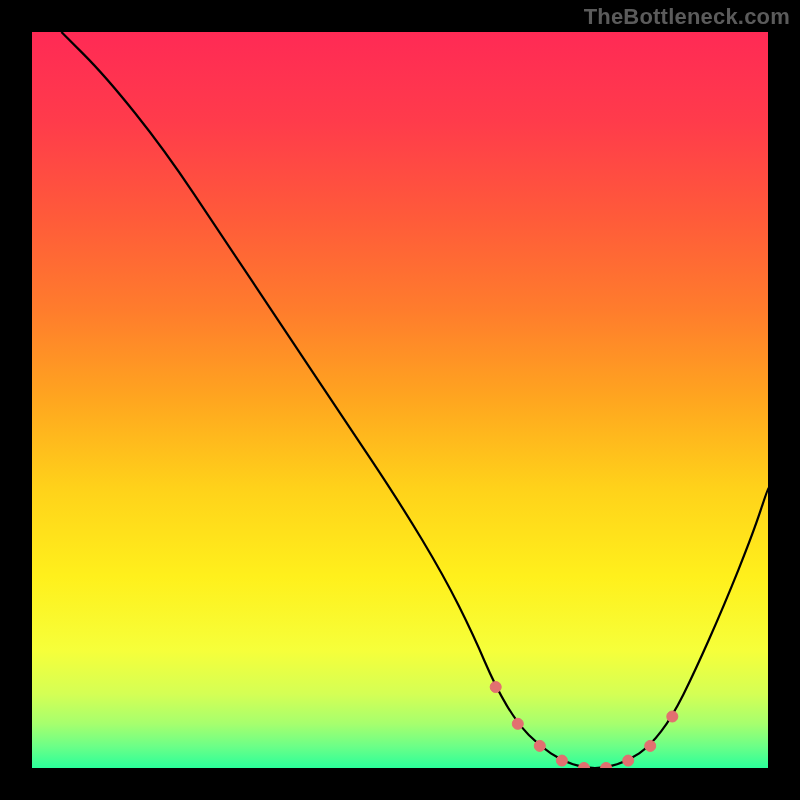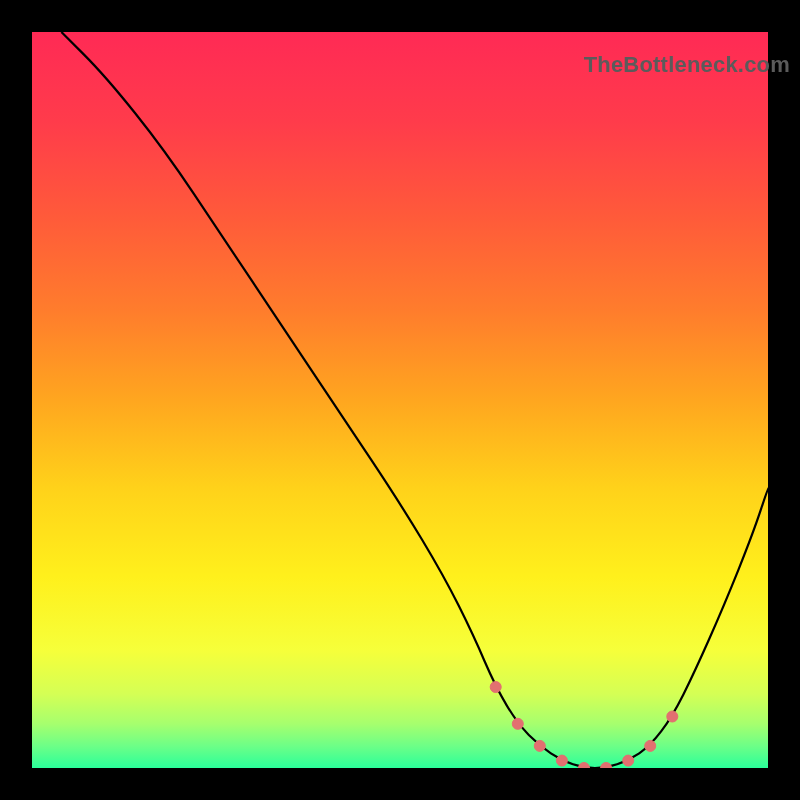--- a/index.html
+++ b/index.html
@@ -19,21 +19,20 @@
   }
   .attribution {
     position: absolute;
     top: 4px;
     right: 10px;
     color: #5b5b5b;
     font-size: 22px;
     font-weight: 600;
     letter-spacing: 0.2px;
     z-index: 5;
-    margin-top: 48px;
   }
   .plot-area {
     position: absolute;
     left: 32px;
     top: 32px;
     width: 736px;
     height: 736px;
     overflow: hidden;
   }
   .plot-area svg {

